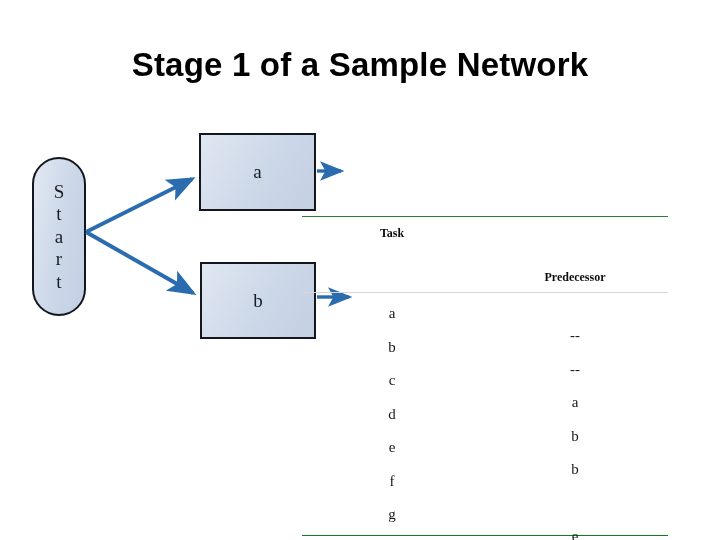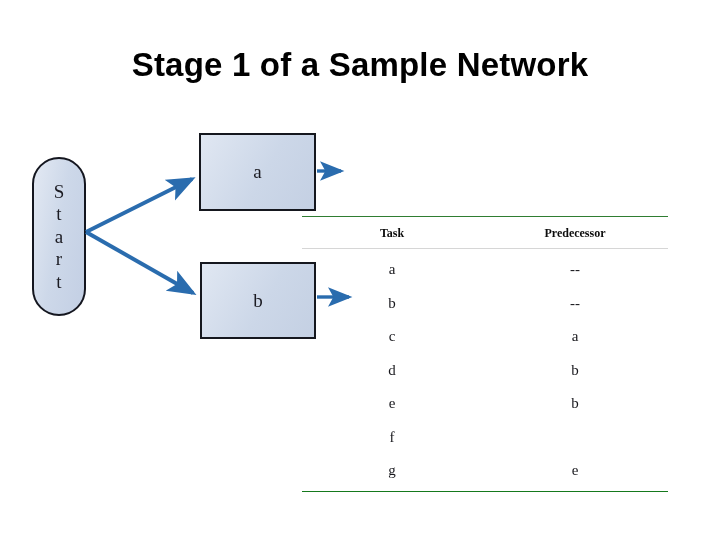--- a/index.html
+++ b/index.html
@@ -125,21 +125,21 @@
     height: 33.5px;
     align-items: center;
   }
   .pred-row .col {
     font-family: "Liberation Serif", serif;
     font-size: 15px;
     color: #17171c;
     text-align: center;
   }
   .col.c-task { width: 180px; }
-  .col.c-pred { width: 186px; }
+  .col.c-pred { width: 186px; margin-top: 44px; }
   #pred-body { padding-top: 4px; padding-bottom: 3px; }
 </style>
 </head>
 <body>
 
 <div id="screen">
 
   <div id="slide-title">Stage 1 of a Sample Network</div>
 
   <div id="diagram">

